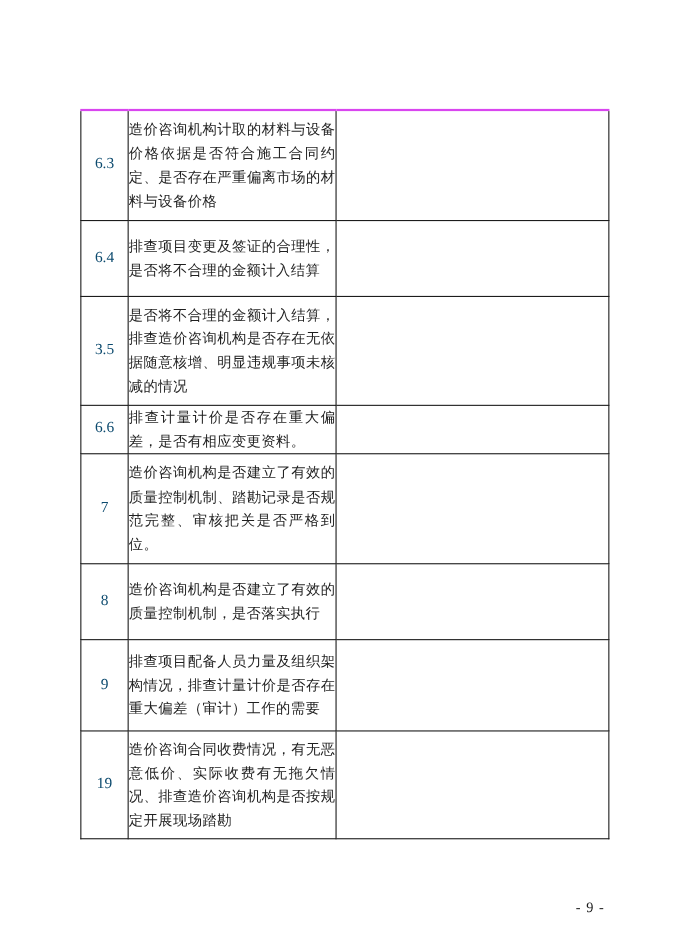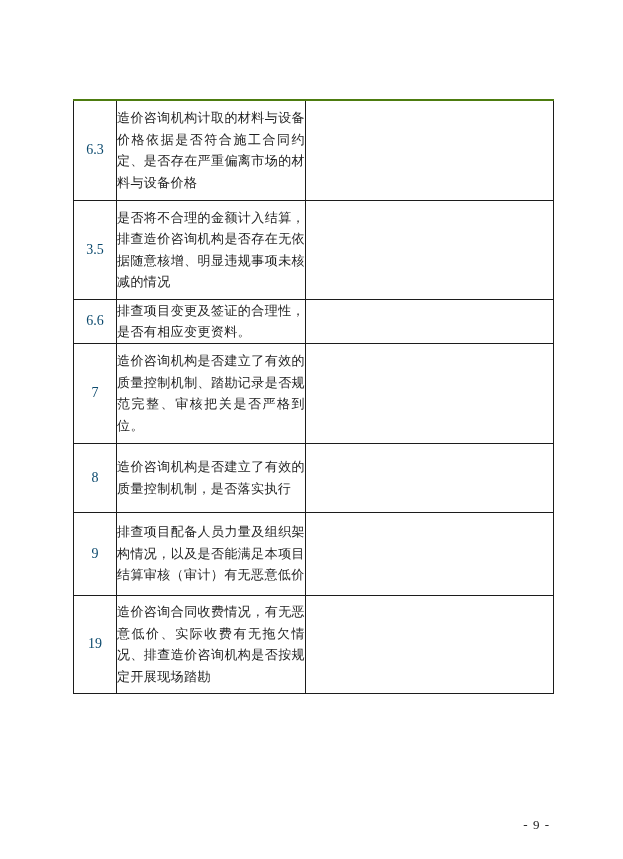--- a/index.html
+++ b/index.html
@@ -28,21 +28,21 @@
     table-layout: fixed;
   }
   table.checklist td {
     border: 1px solid #1c1c1c;
     vertical-align: middle;
     padding: 0;
     background: #ffffff;
   }
   
   table.checklist tr:first-child td {
-    border-top: 2px solid #4d7c0f;
+    border-top: 2px solid #d946ef;
   }
   td.num {
     text-align: center;
     font-size: 14px;
     color: #0c4a6e;
   }
   td.desc {
     padding: 3px 6px 3px 9px;
     font-size: 13px;
     line-height: 21.5px;
@@ -73,43 +73,48 @@
       <col style="width:43px">
       <col style="width:189px">
       <col style="width:248px">
     </colgroup>
     <tbody>
       <tr style="height:100px">
         <td class="num">6.3</td>
         <td class="desc">造价咨询机构计取的材料与设备价格依据是否符合施工合同约定、是否存在严重偏离市场的材料与设备价格</td>
         <td class="result"></td>
       </tr>
+      <tr style="height:69px">
+        <td class="num">6.4</td>
+        <td class="desc">排查项目变更及签证的合理性，是否将不合理的金额计入结算</td>
+        <td class="result"></td>
+      </tr>
       <tr style="height:99px">
         <td class="num">3.5</td>
         <td class="desc">是否将不合理的金额计入结算，排查造价咨询机构是否存在无依据随意核增、明显违规事项未核减的情况</td>
         <td class="result"></td>
       </tr>
       <tr style="height:44px">
         <td class="num">6.6</td>
-        <td class="desc">排查项目变更及签证的合理性，是否有相应变更资料。</td>
+        <td class="desc">排查计量计价是否存在重大偏差，是否有相应变更资料。</td>
         <td class="result"></td>
       </tr>
       <tr style="height:100px">
         <td class="num">7</td>
         <td class="desc">造价咨询机构是否建立了有效的质量控制机制、踏勘记录是否规范完整、审核把关是否严格到位。</td>
         <td class="result"></td>
       </tr>
       <tr style="height:69px">
         <td class="num">8</td>
         <td class="desc">造价咨询机构是否建立了有效的质量控制机制，是否落实执行</td>
         <td class="result"></td>
       </tr>
       <tr style="height:83px">
         <td class="num">9</td>
-        <td class="desc">排查项目配备人员力量及组织架构情况，以及是否能满足本项目结算审核（审计）有无恶意低价</td>
+        <td class="desc">排查项目配备人员力量及组织架构情况，排查计量计价是否存在重大偏差（审计）工作的需要</td>
         <td class="result"></td>
       </tr>
       <tr style="height:98px">
         <td class="num">19</td>
         <td class="desc">造价咨询合同收费情况，有无恶意低价、实际收费有无拖欠情况、排查造价咨询机构是否按规定开展现场踏勘</td>
         <td class="result"></td>
       </tr>
     </tbody>
   </table>
 

